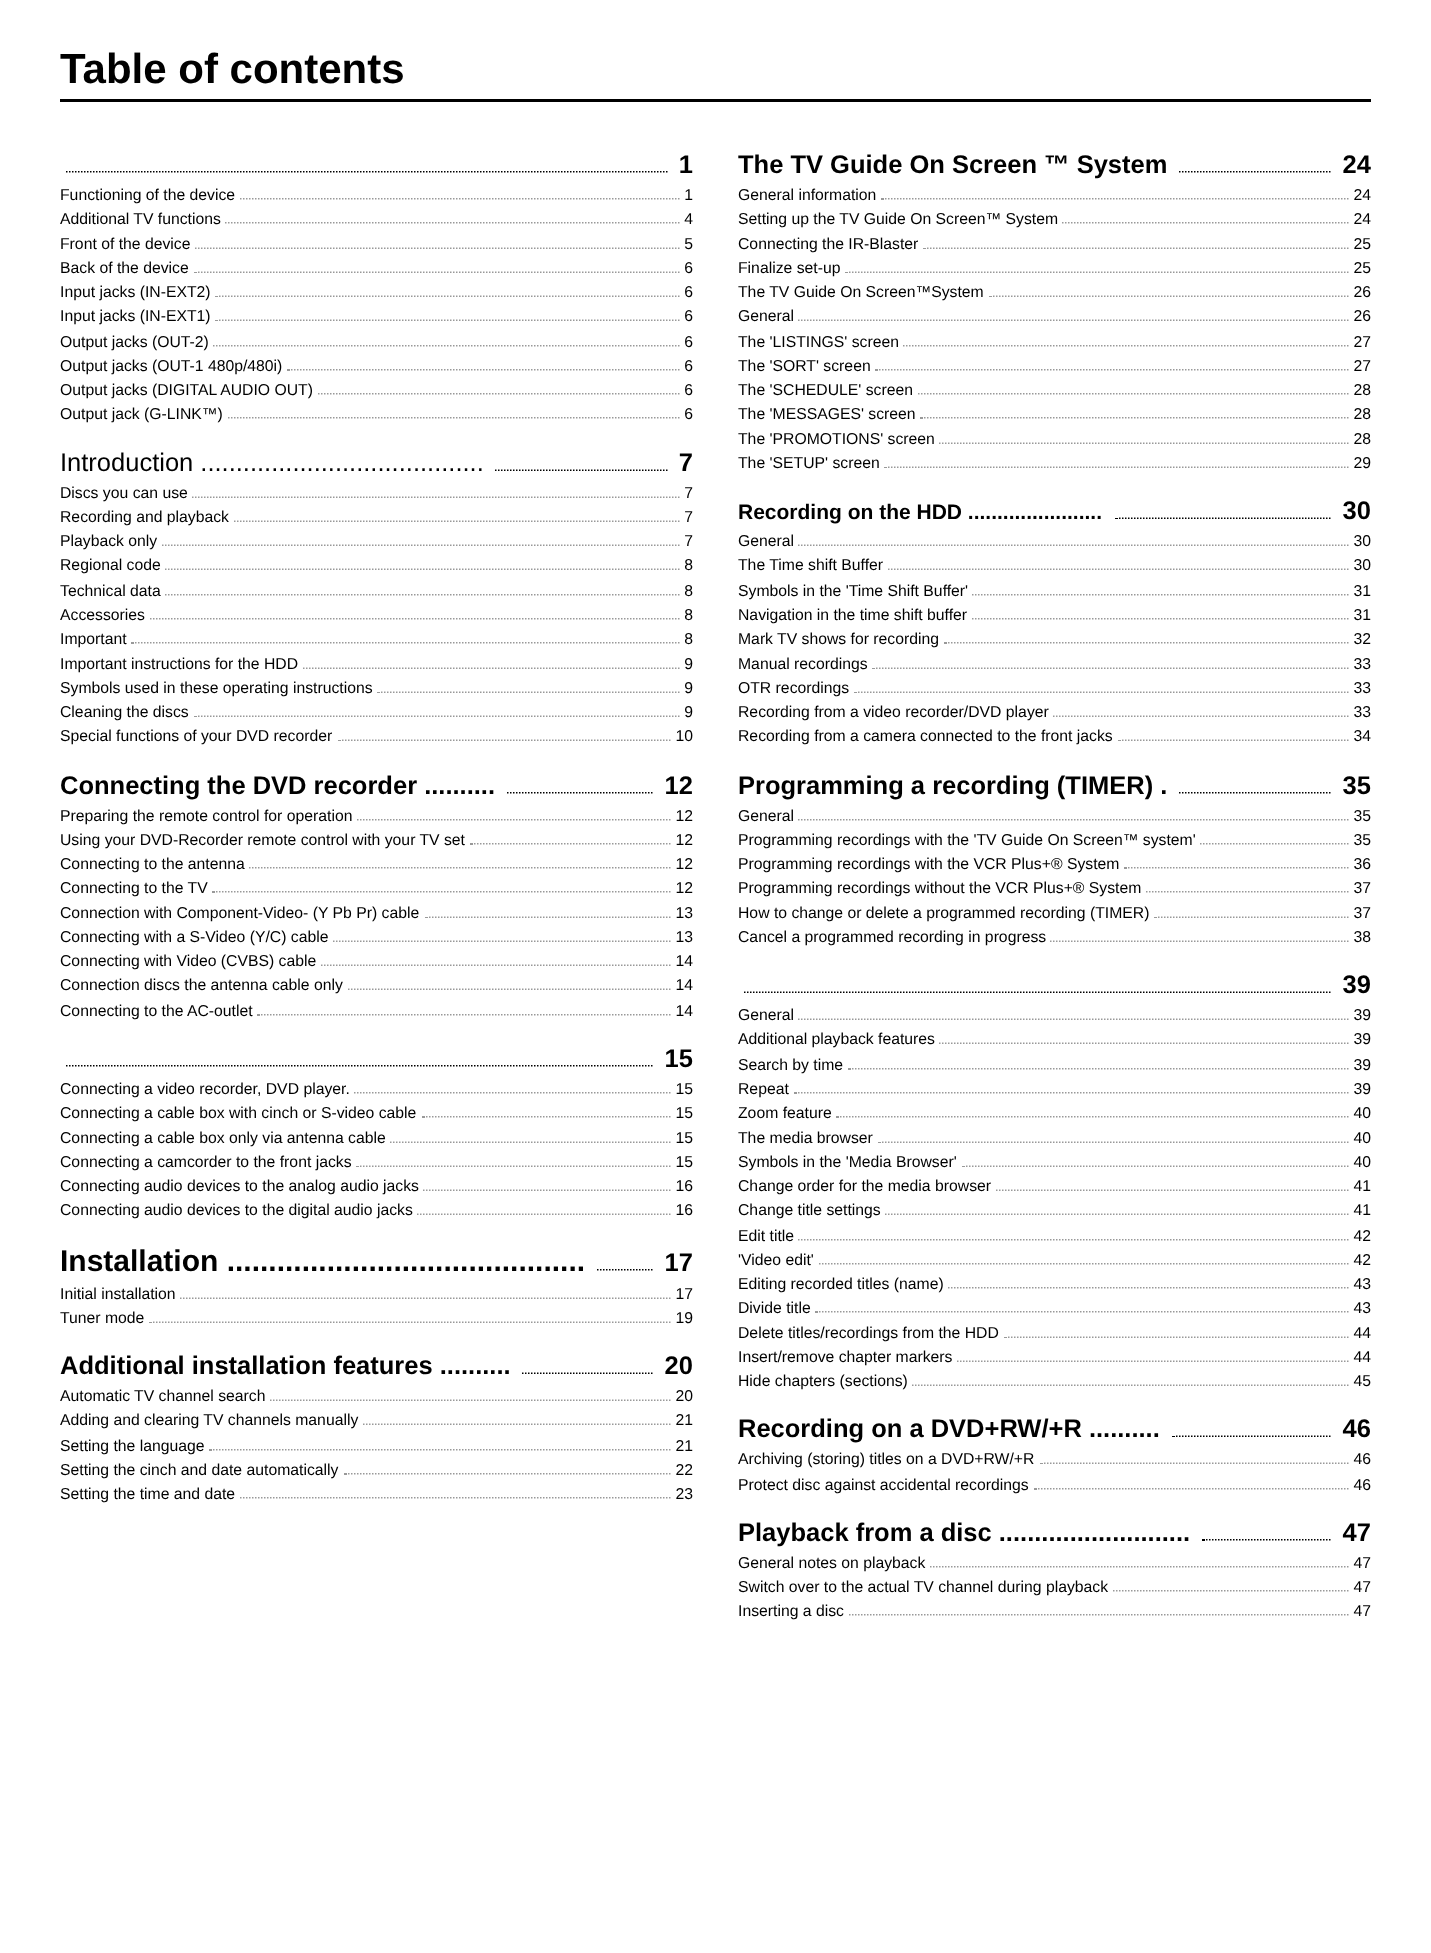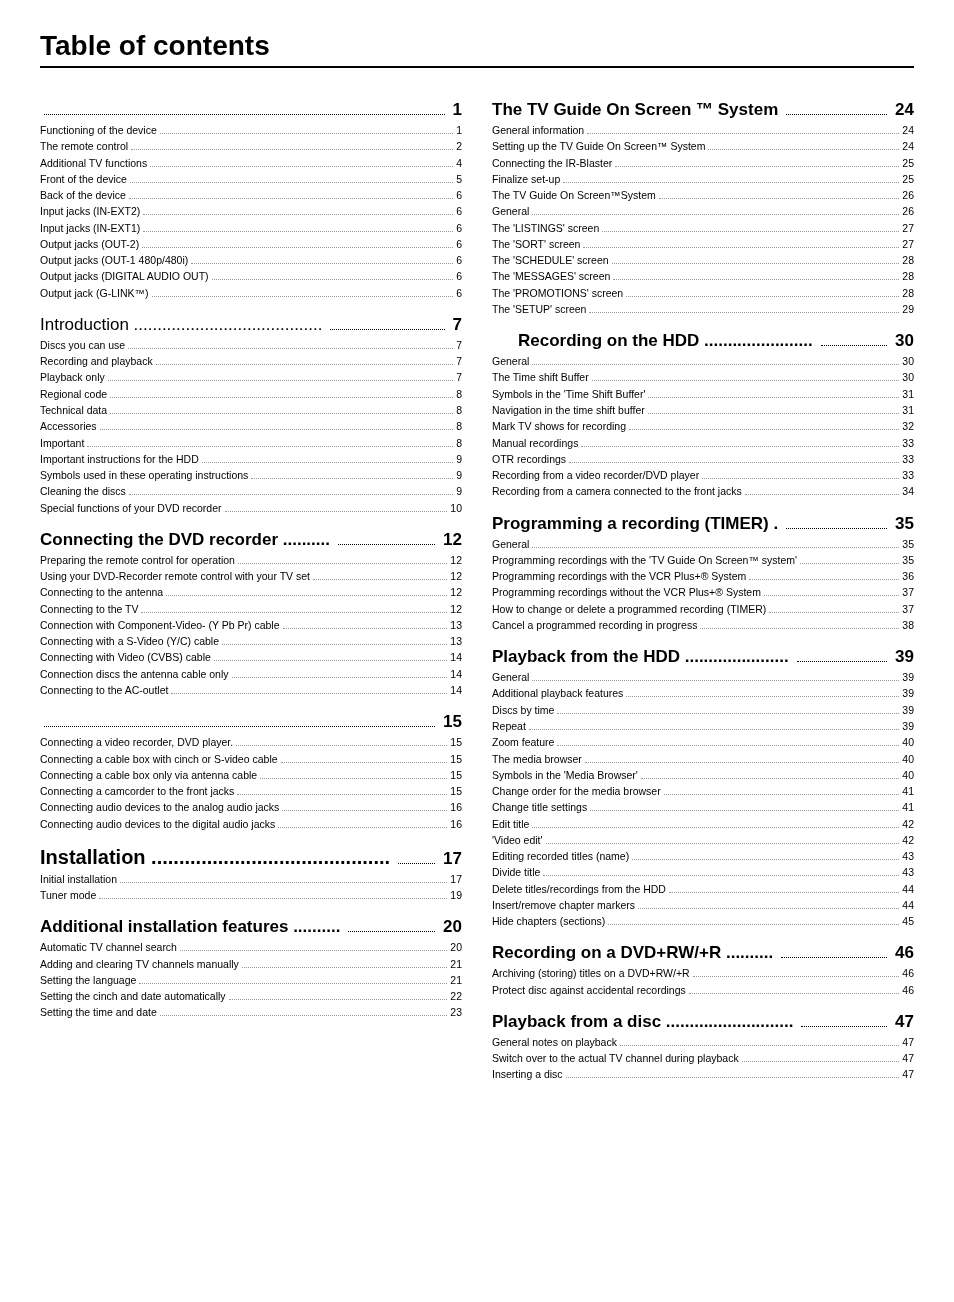--- a/index.html
+++ b/index.html
@@ -80,25 +80,20 @@
         <div class="section-heading">
           <span class="dots"></span>
           <span class="page-num">1</span>
         </div>
         <div class="toc-item">
           <span class="item-label">Functioning of the device</span>
           <span class="item-dots"></span>
           <span class="item-page">1</span>
         </div>
         <div class="toc-item">
-          <span class="item-label">The remote control</span>
-          <span class="item-dots"></span>
-          <span class="item-page">2</span>
-        </div>
-        <div class="toc-item">
           <span class="item-label">Additional TV functions</span>
           <span class="item-dots"></span>
           <span class="item-page">4</span>
         </div>
         <div class="toc-item">
           <span class="item-label">Front of the device</span>
           <span class="item-dots"></span>
           <span class="item-page">5</span>
         </div>
         <div class="toc-item">
@@ -400,21 +395,21 @@
           <span class="item-page">28</span>
         </div>
         <div class="toc-item">
           <span class="item-label">The 'SETUP' screen</span>
           <span class="item-dots"></span>
           <span class="item-page">29</span>
         </div>
       </div>
       <div>
         <div class="section-heading">
-          <span style="font-weight: bold; font-size: 17px; white-space: nowrap; margin-left: 26px;">Recording on the HDD .......................</span>
+          <span style="font-weight: bold; font-size: 14px; white-space: nowrap;">Recording on the HDD .......................</span>
           <span class="dots"></span>
           <span class="page-num">30</span>
         </div>
         <div class="toc-item">
           <span class="item-label">General</span>
           <span class="item-dots"></span>
           <span class="item-page">30</span>
         </div>
         <div class="toc-item">
           <span class="item-label">The Time shift Buffer</span>
@@ -489,36 +484,35 @@
           <span class="item-page">37</span>
         </div>
         <div class="toc-item">
           <span class="item-label">Cancel a programmed recording in progress</span>
           <span class="item-dots"></span>
           <span class="item-page">38</span>
         </div>
       </div>
       <div>
         <div class="section-heading">
-          <span style="font-weight: bold; font-size: 17px; white-space: nowrap;">Playback from the HDD ......................</span>
           <span class="dots"></span>
           <span class="page-num">39</span>
         </div>
         <div class="toc-item">
           <span class="item-label">General</span>
           <span class="item-dots"></span>
           <span class="item-page">39</span>
         </div>
         <div class="toc-item">
           <span class="item-label">Additional playback features</span>
           <span class="item-dots"></span>
           <span class="item-page">39</span>
         </div>
         <div class="toc-item">
-          <span class="item-label">Discs by time</span>
+          <span class="item-label">Search by time</span>
           <span class="item-dots"></span>
           <span class="item-page">39</span>
         </div>
         <div class="toc-item">
           <span class="item-label">Repeat</span>
           <span class="item-dots"></span>
           <span class="item-page">39</span>
         </div>
         <div class="toc-item">
           <span class="item-label">Zoom feature</span>

